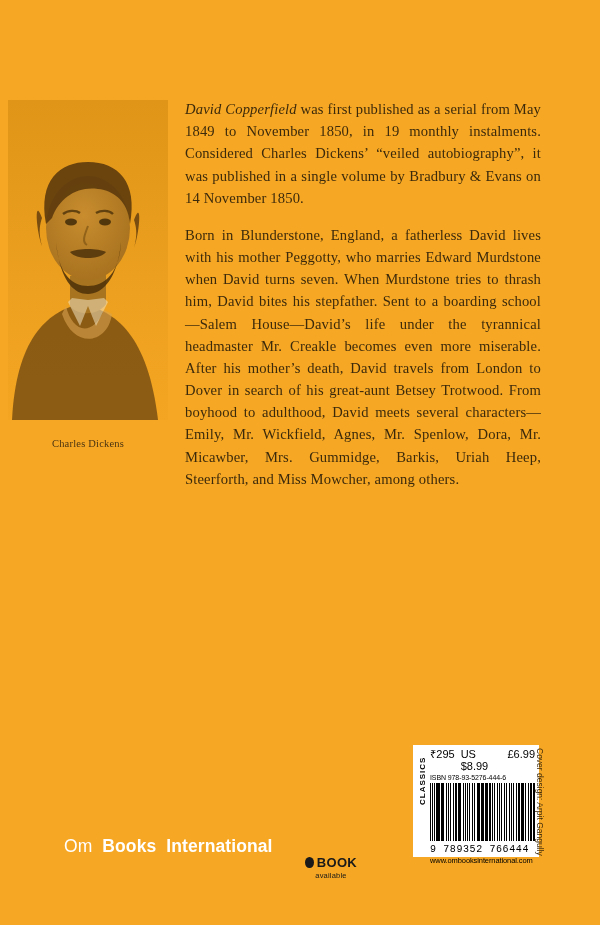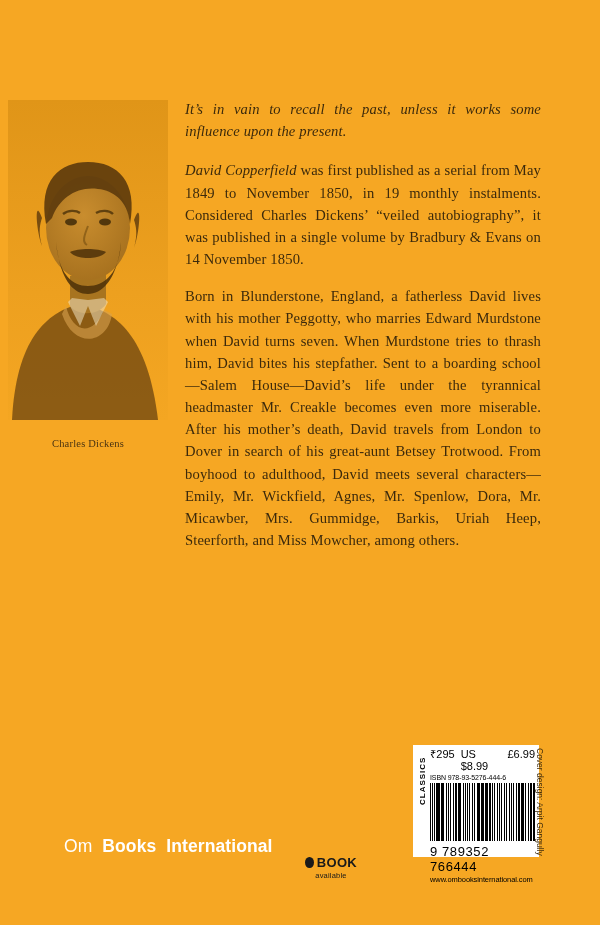--- a/index.html
+++ b/index.html
@@ -173,25 +173,26 @@
     top: 22px;
     font-size: 8px;
     font-weight: bold;
     letter-spacing: 1px;
     color: #000;
     transform: rotate(-90deg);
     transform-origin: left top;
     white-space: nowrap;
   }
   .ean-number {
-    font-size: 13px;
+    font-size: 10px;
     color: #000;
     padding-left: 13px;
     letter-spacing: 0.6px;
     margin-top: -1px;
+    font-family: Liberation Mono, monospace;
   }
   .site-text {
     font-size: 7.5px;
     color: #000;
     padding-left: 13px;
     margin-top: 1px;
     letter-spacing: -0.1px;
   }
   .cover-credit {
     position: absolute;
@@ -248,21 +249,20 @@
         <path d="M48 142 C52 178 64 194 80 194 C96 194 110 176 113 142 C112 168 100 186 80 186 C60 186 50 168 48 142 Z" fill="#4f3209" opacity="0.88"></path>
         <path d="M62 152 C70 148 90 148 98 152 C92 160 68 160 62 152 Z" fill="#53350b" opacity="0.9"></path>
 
         <path d="M60 202 L72 226 L80 206 L88 226 L100 202 L96 198 L80 200 L64 198 Z" fill="#f0e2c0" opacity="0.55"></path>
       </svg>
     </div>
     <div class="portrait-caption">Charles Dickens</div>
   </div>
 
   <div class="blurb">
-    <p class="epigraph">It’s in vain to recall the past, unless it works some influence upon the present.</p>
     <p><span class="title-italic">David Copperfield</span><span> was first published as a serial from May 1849 to November 1850, in 19 monthly instalments. Considered Charles Dickens’ “veiled autobiography”, it was published in a single volume by Bradbury &amp; Evans on 14 November 1850.</span></p>
     <p>Born in Blunderstone, England, a fatherless David lives with his mother Peggotty, who marries Edward Murdstone when David turns seven. When Murdstone tries to thrash him, David bites his stepfather. Sent to a boarding school—Salem House—David’s life under the tyrannical headmaster Mr. Creakle becomes even more miserable. After his mother’s death, David travels from London to Dover in search of his great-aunt Betsey Trotwood. From boyhood to adulthood, David meets several characters—Emily, Mr. Wickfield, Agnes, Mr. Spenlow, Dora, Mr. Micawber, Mrs. Gummidge, Barkis, Uriah Heep, Steerforth, and Miss Mowcher, among others.</p>
   </div>
 
   <div class="publisher">
     <span class="om">Om</span>
     <span>&nbsp;</span><span class="books">Books</span>
     <span>&nbsp;</span><span class="intl">International</span>
   </div>
 

